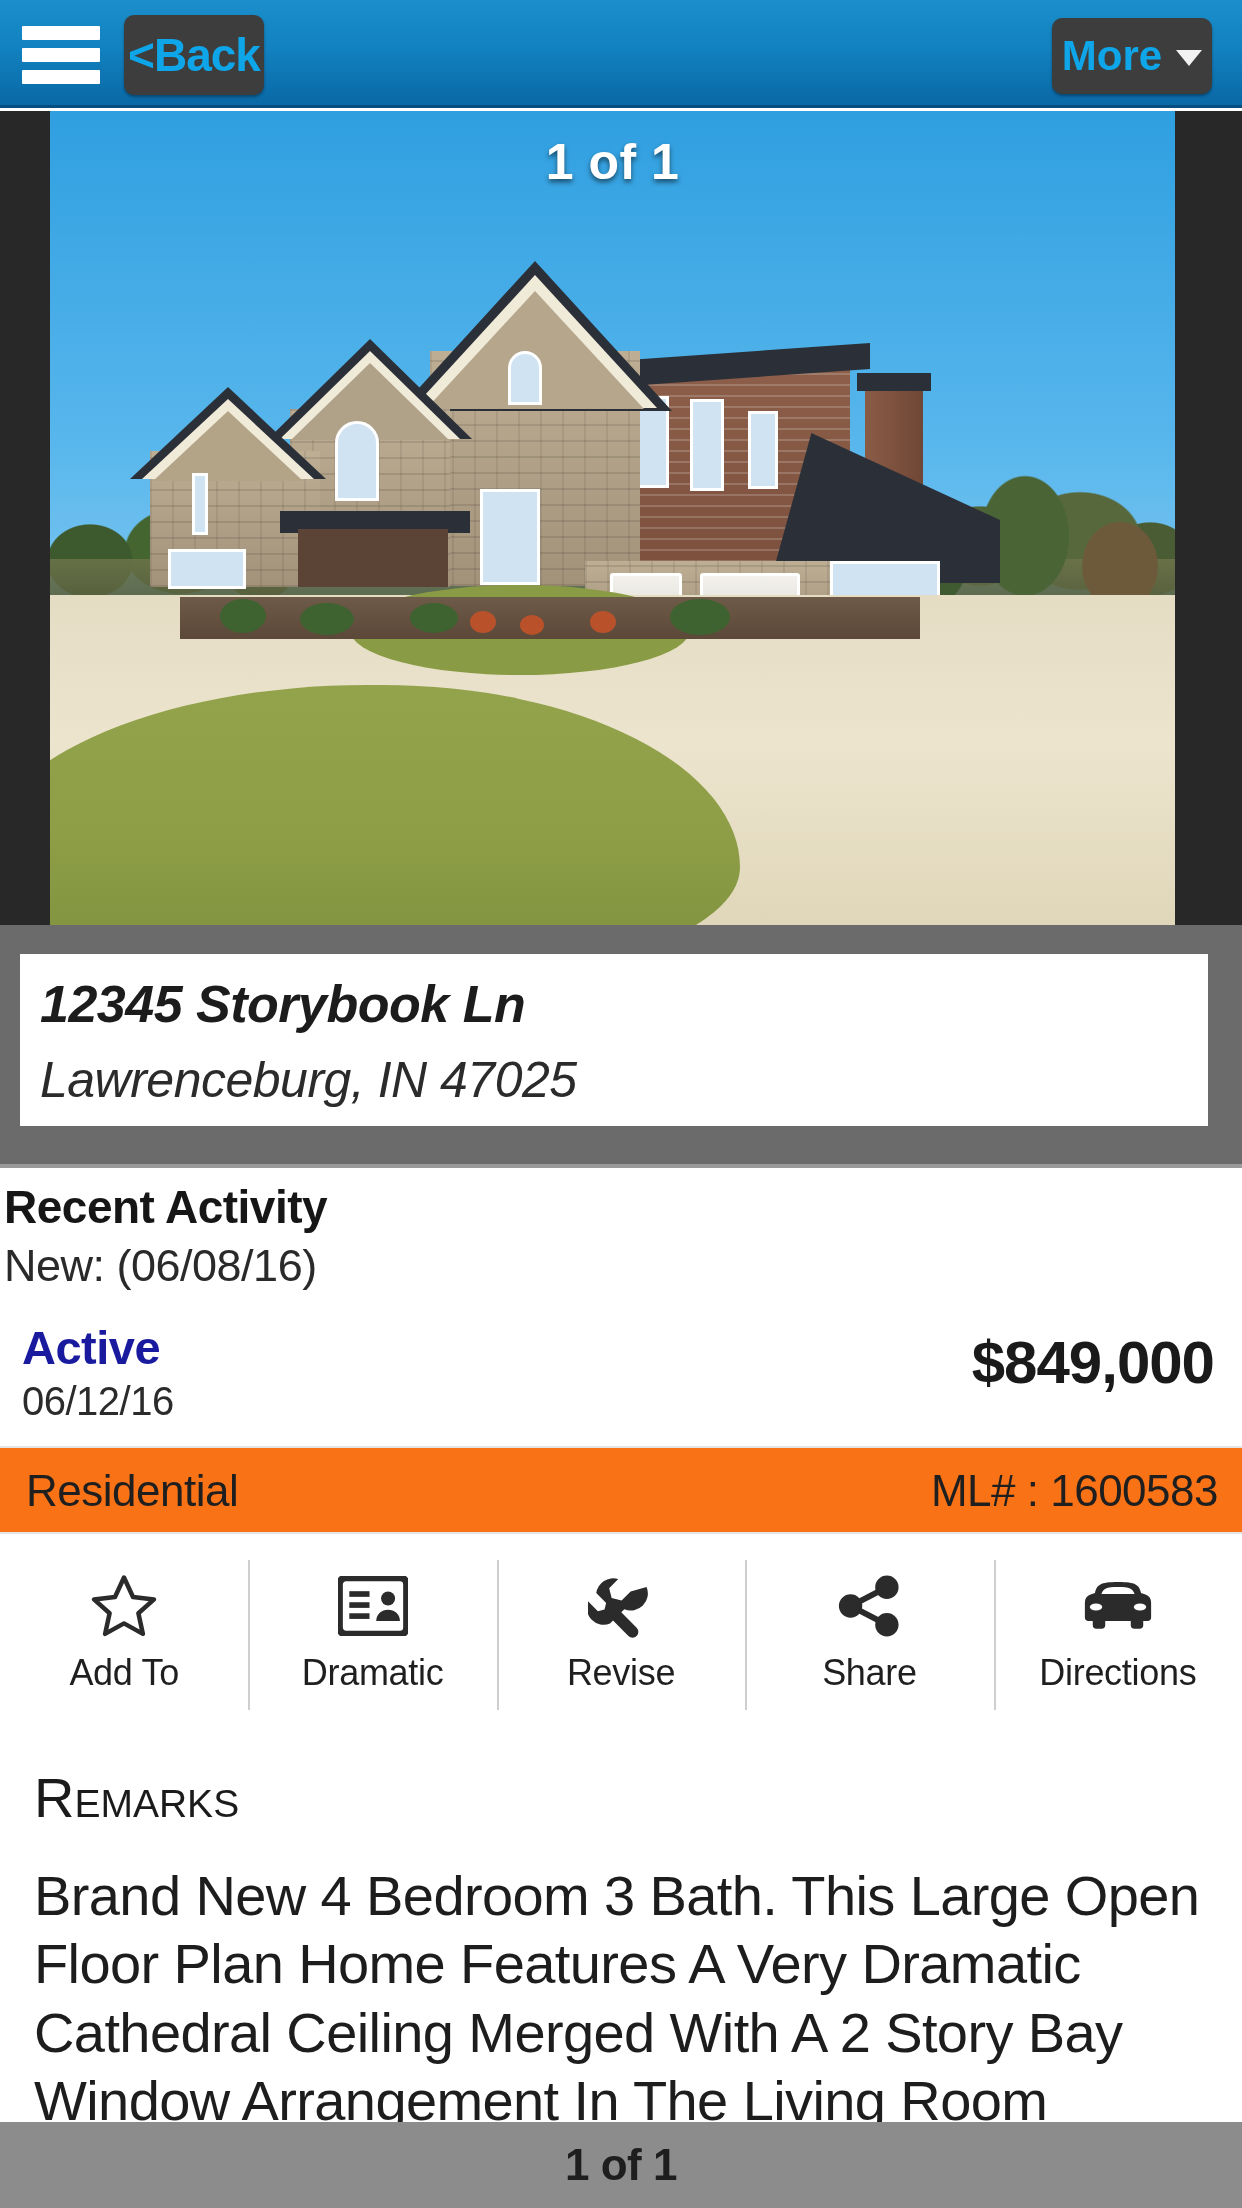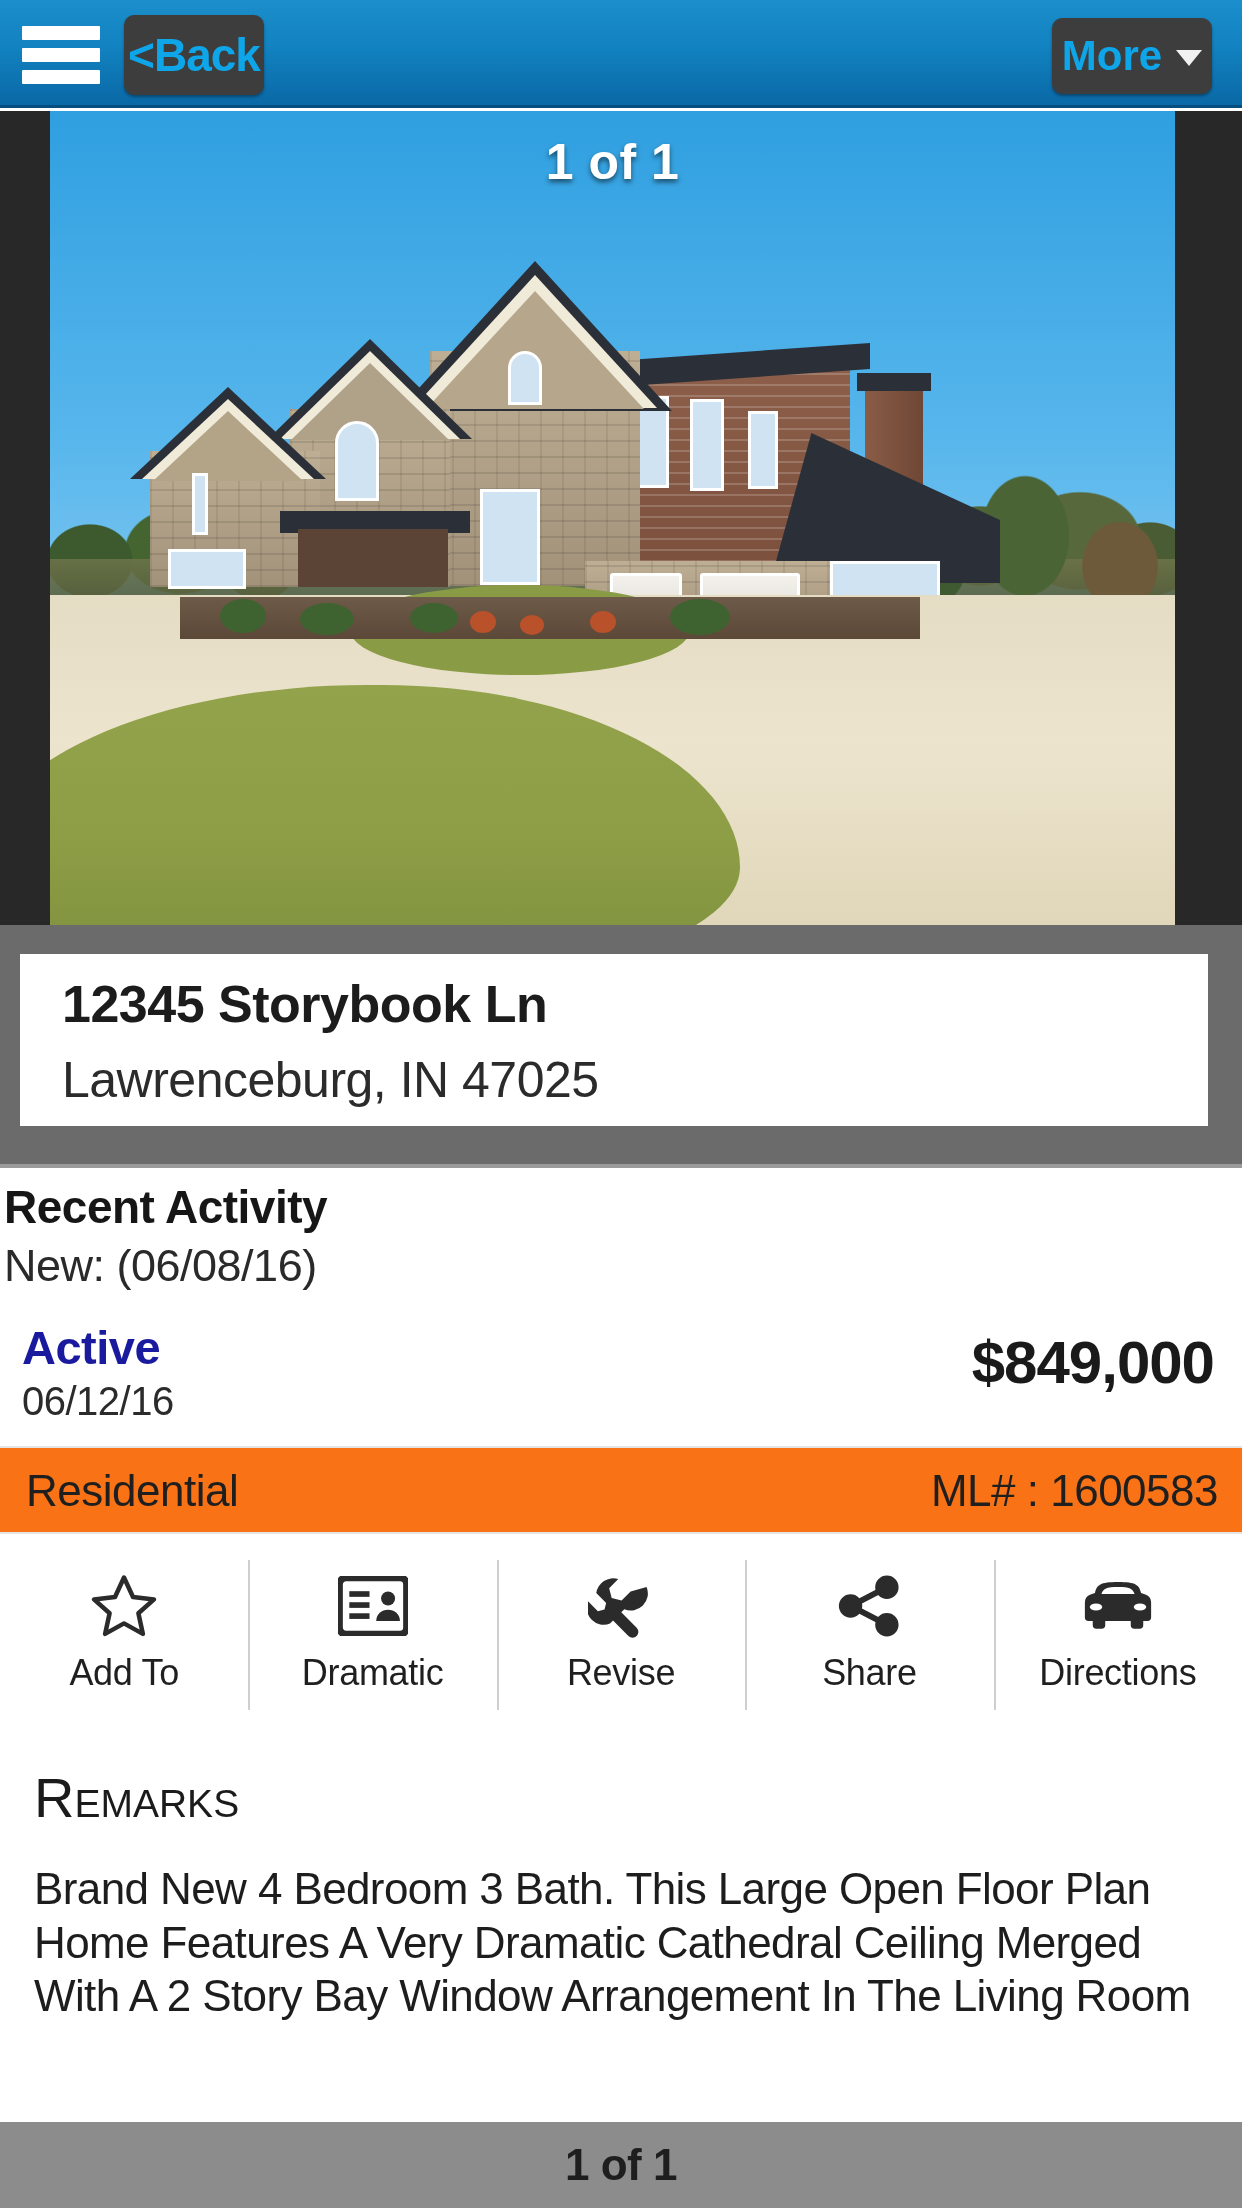--- a/index.html
+++ b/index.html
@@ -251,21 +251,22 @@
     box-sizing: border-box;
   }
   .address-card {
     position: absolute;
     top: 29px;
     left: 20px;
     width: 1188px;
     height: 172px;
     background: #ffffff;
     box-sizing: border-box;
-    padding: 22px 0 0 42px;
+    padding: 22px 0 0 20px;
+    font-style: italic;
   }
   .addr-line1 {
     font-size: 52px;
     font-weight: bold;
     color: #1c1c1c;
     line-height: 1.08;
     letter-spacing: -0.5px;
   }
   .addr-line2 {
     font-size: 50px;
@@ -406,21 +407,21 @@
   .remarks-title {
     padding-left: 34px;
     font-size: 56px;
     color: #1b1b1b;
     font-variant: small-caps;
     letter-spacing: 0px;
     line-height: 1.0;
   }
   .remarks-body {
     padding: 36px 30px 0 34px;
-    font-size: 44px;
+    font-size: 56px;
     line-height: 1.22;
     color: #1d1d1d;
     letter-spacing: -0.6px;
   }
 
   
   .footer {
     position: absolute;
     left: 0;
     bottom: 0;

